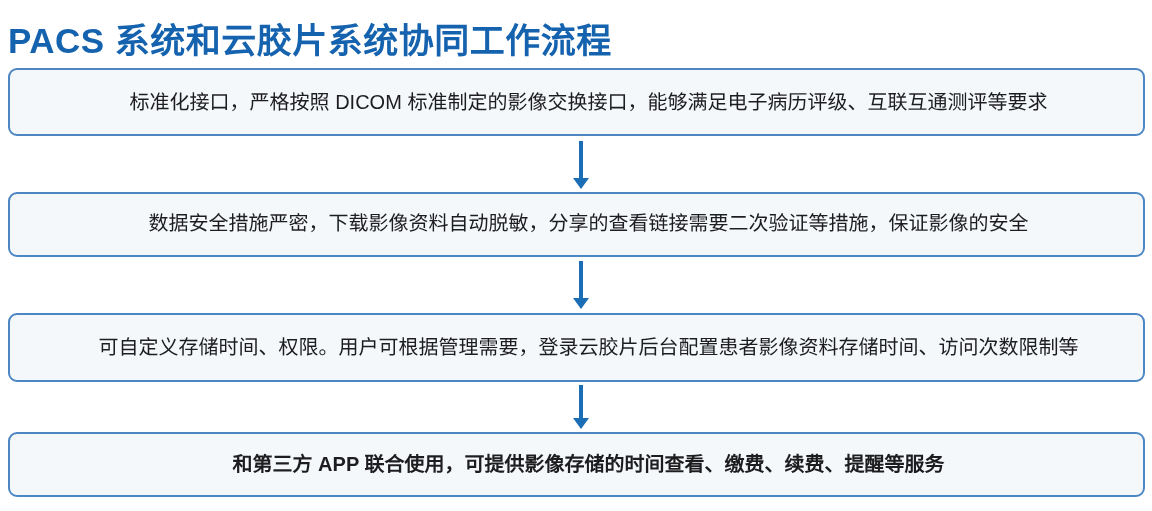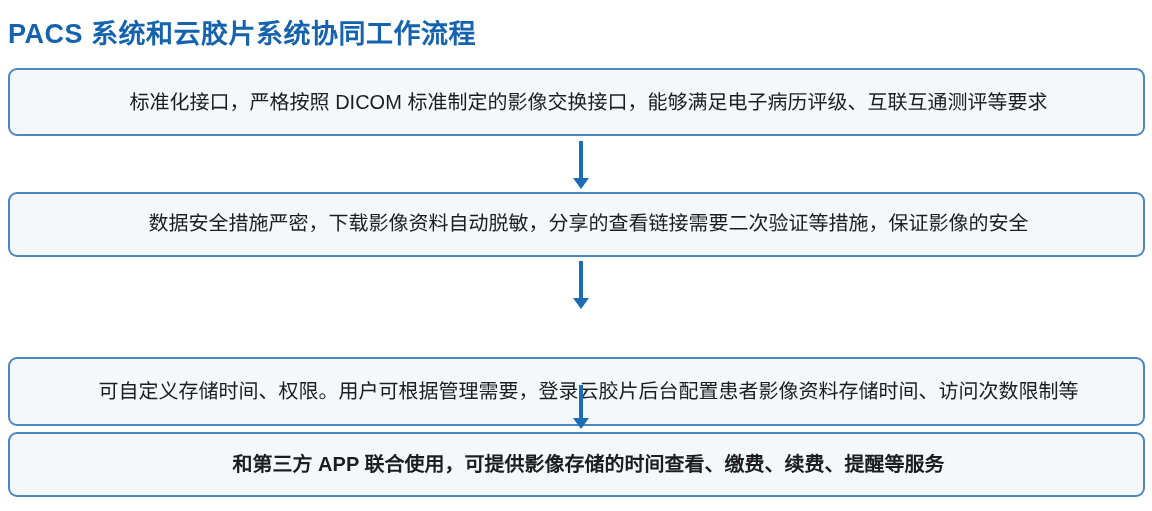--- a/index.html
+++ b/index.html
@@ -11,37 +11,37 @@
     --page_bg:#ffffff;
   }
   *{margin:0;padding:0;box-sizing:border-box;}
   html,body{background:var(--page_bg);}
   body{
     width:1152px;height:511px;position:relative;overflow:hidden;
     font-family:"Liberation Sans","DejaVu Sans",sans-serif;
   }
   .page-title{
     position:absolute;left:8px;top:12px;
-    font-size:27px;font-weight:bold;color:var(--title_blue);
+    font-size:35px;font-weight:bold;color:var(--title_blue);
     letter-spacing:0.5px;
   }
   .flow-box{
     position:absolute;left:8px;width:1137px;
     background:var(--box_bg);
     border:2px solid var(--box_border);
     border-radius:9px;
     display:flex;align-items:center;justify-content:center;
     font-size:20px;color:var(--text_dark);
     text-align:center;
     line-height:1.35;
     padding-left:24px;
   }
   .box-1{top:68px;height:68px;}
   .box-2{top:192px;height:65px;font-family:Liberation Mono, monospace;}
-  .box-3{top:313px;height:69px;margin-top:44px;}
+  .box-3{top:313px;height:69px;}
   .box-4{top:432px;height:65px;font-weight:bold;}
   .down-arrow{
     position:absolute;left:572px;width:17px;
     display:flex;flex-direction:column;align-items:center;
   }
   .arrow-1{top:141px;height:48px;}
   .arrow-2{top:261px;height:48px;}
   .arrow-3{top:385px;height:44px;}
   .down-arrow .shaft{
     width:4px;flex:1 1 auto;background:var(--arrow_blue);

